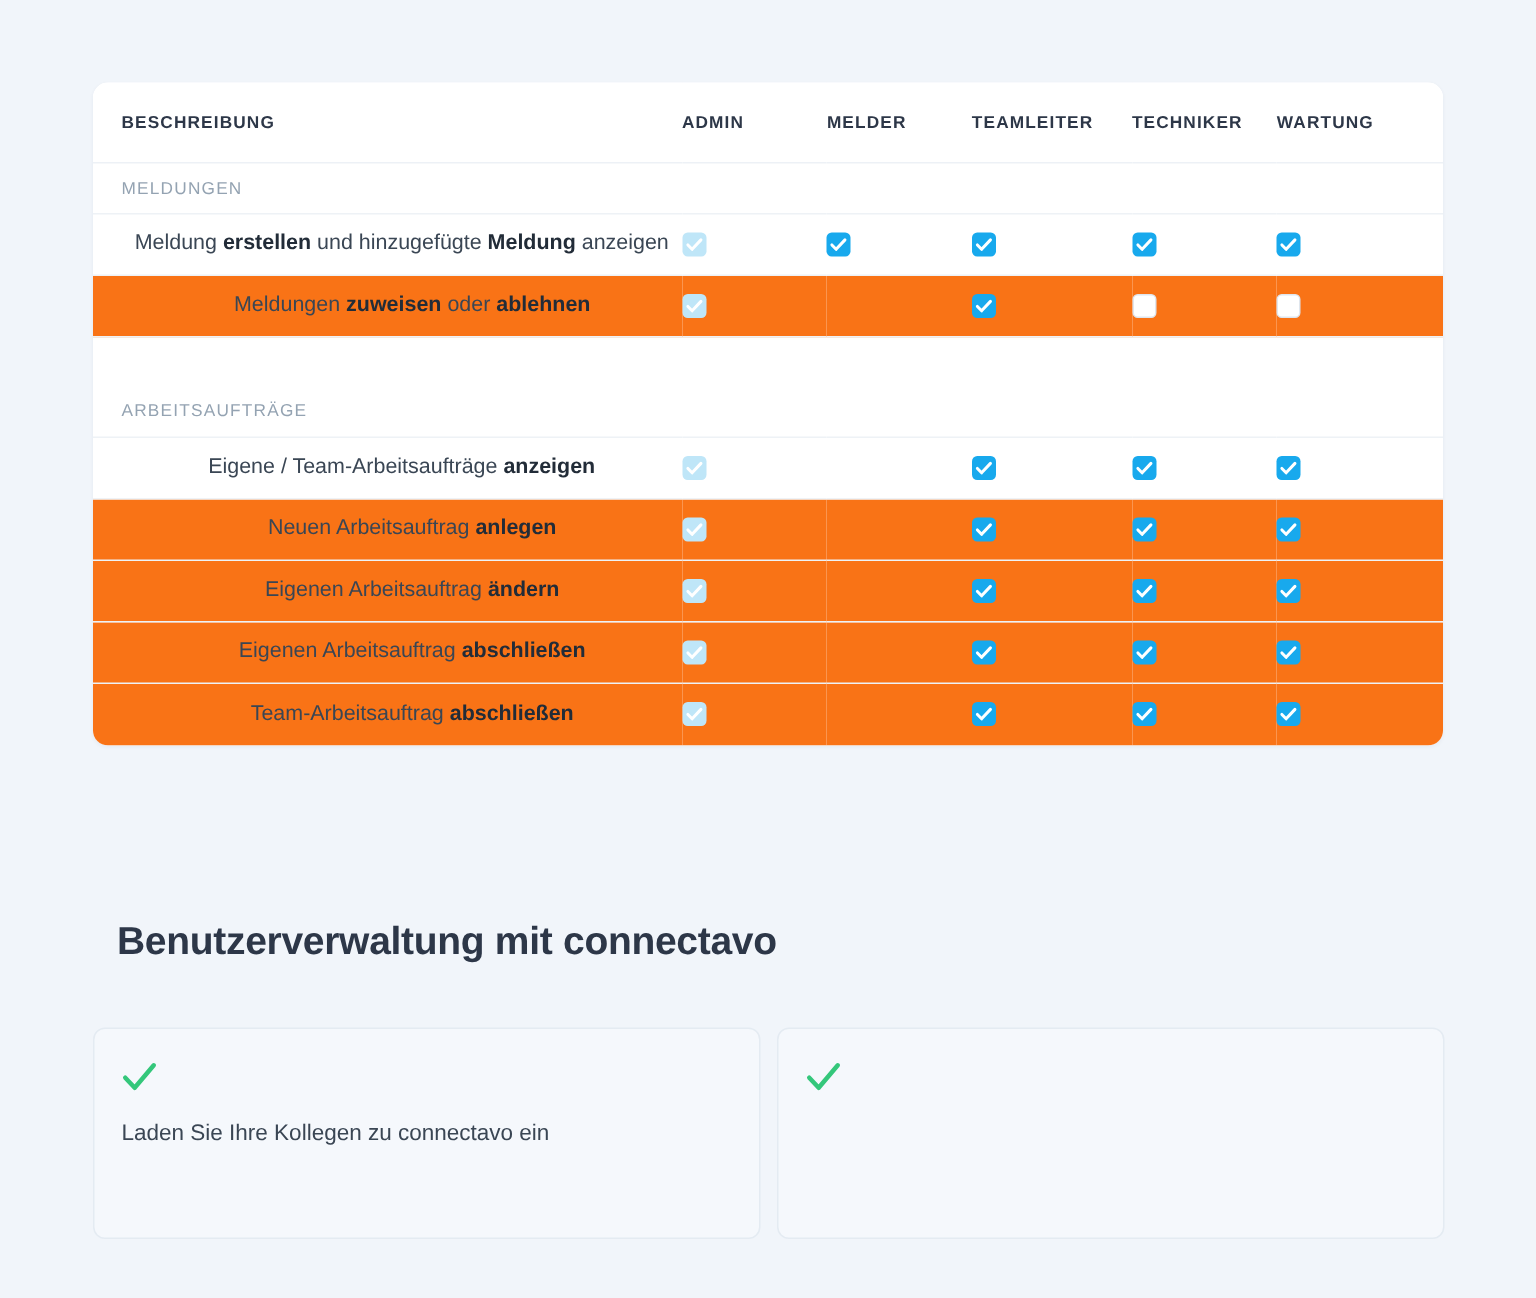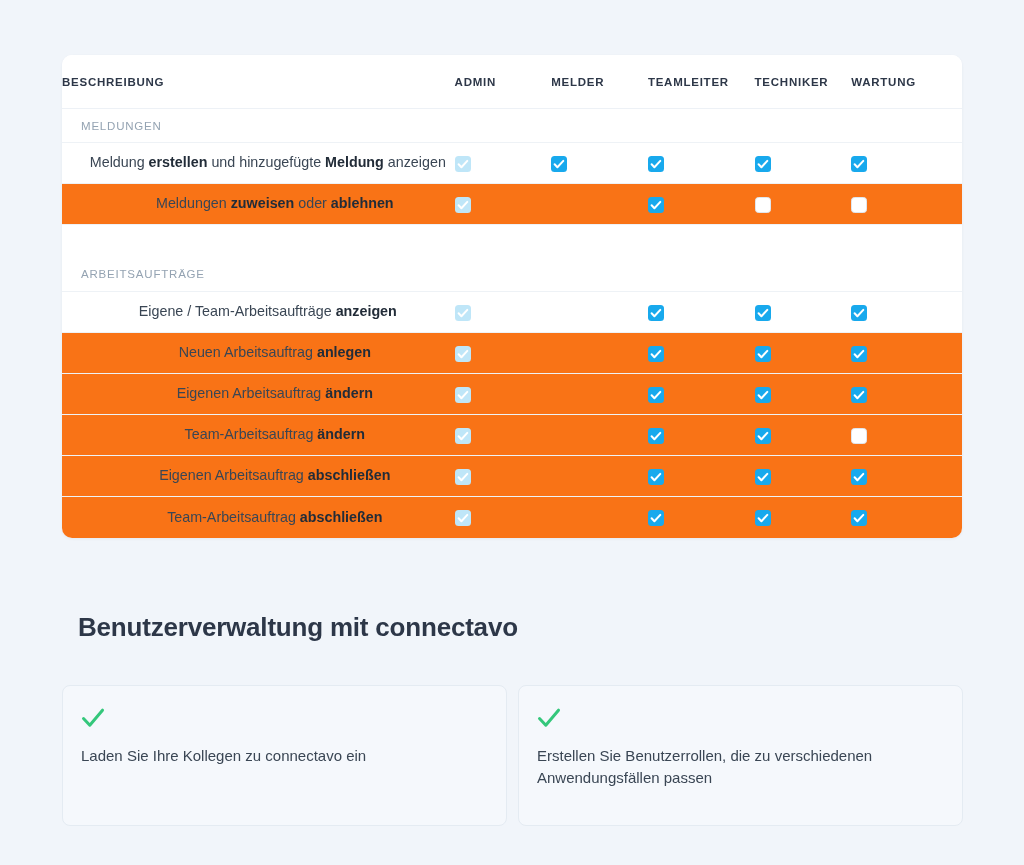--- a/index.html
+++ b/index.html
@@ -49,21 +49,21 @@
     font-size: 11.5px;
     font-weight: bold;
     letter-spacing: 0.75px;
     color: #2d3748;
     text-align: left;
     padding: 21px 0 20px 0;
     border-bottom: 1px solid #edf1f6;
     background: #fff;
   }
 
-  thead th.h-desc { }
+  thead th.h-desc { padding-left: 19px; }
 
   tbody td {
     font-size: 14.3px;
     color: #3a4654;
     border-bottom: 1px solid #eef2f6;
     vertical-align: middle;
     height: 41px;
   }
 
   td.desc {
@@ -273,34 +273,20 @@
                   <path d="M3.6 8.3 L6.4 11.2 L12.3 4.9" fill="none" stroke="#ffffff" stroke-width="2" stroke-linecap="round" stroke-linejoin="round"></path>
                 </svg></span></td>
             <td class="cbcell"><span class="cb checked"><svg width="16" height="16" viewBox="0 0 16 16" aria-hidden="true">
                   <path d="M3.6 8.3 L6.4 11.2 L12.3 4.9" fill="none" stroke="#ffffff" stroke-width="2" stroke-linecap="round" stroke-linejoin="round"></path>
                 </svg></span></td>
             <td class="cbcell"><span class="cb checked"><svg width="16" height="16" viewBox="0 0 16 16" aria-hidden="true">
                   <path d="M3.6 8.3 L6.4 11.2 L12.3 4.9" fill="none" stroke="#ffffff" stroke-width="2" stroke-linecap="round" stroke-linejoin="round"></path>
                 </svg></span></td>
           </tr>
           <tr class="shade">
-            <td class="desc indent">Team-Arbeitsauftrag <b>ändern</b></td>
-            <td class="cbcell"><span class="cb disabled-checked"><svg width="16" height="16" viewBox="0 0 16 16" aria-hidden="true">
-                  <path d="M3.6 8.3 L6.4 11.2 L12.3 4.9" fill="none" stroke="#ffffff" stroke-width="2" stroke-linecap="round" stroke-linejoin="round"></path>
-                </svg></span></td>
-            <td class="cbcell"></td>
-            <td class="cbcell"><span class="cb checked"><svg width="16" height="16" viewBox="0 0 16 16" aria-hidden="true">
-                  <path d="M3.6 8.3 L6.4 11.2 L12.3 4.9" fill="none" stroke="#ffffff" stroke-width="2" stroke-linecap="round" stroke-linejoin="round"></path>
-                </svg></span></td>
-            <td class="cbcell"><span class="cb checked"><svg width="16" height="16" viewBox="0 0 16 16" aria-hidden="true">
-                  <path d="M3.6 8.3 L6.4 11.2 L12.3 4.9" fill="none" stroke="#ffffff" stroke-width="2" stroke-linecap="round" stroke-linejoin="round"></path>
-                </svg></span></td>
-            <td class="cbcell"><span class="cb empty"></span></td>
-          </tr>
-          <tr class="shade">
             <td class="desc indent">Eigenen Arbeitsauftrag <b>abschließen</b></td>
             <td class="cbcell"><span class="cb disabled-checked"><svg width="16" height="16" viewBox="0 0 16 16" aria-hidden="true">
                   <path d="M3.6 8.3 L6.4 11.2 L12.3 4.9" fill="none" stroke="#ffffff" stroke-width="2" stroke-linecap="round" stroke-linejoin="round"></path>
                 </svg></span></td>
             <td class="cbcell"></td>
             <td class="cbcell"><span class="cb checked"><svg width="16" height="16" viewBox="0 0 16 16" aria-hidden="true">
                   <path d="M3.6 8.3 L6.4 11.2 L12.3 4.9" fill="none" stroke="#ffffff" stroke-width="2" stroke-linecap="round" stroke-linejoin="round"></path>
                 </svg></span></td>
             <td class="cbcell"><span class="cb checked"><svg width="16" height="16" viewBox="0 0 16 16" aria-hidden="true">
                   <path d="M3.6 8.3 L6.4 11.2 L12.3 4.9" fill="none" stroke="#ffffff" stroke-width="2" stroke-linecap="round" stroke-linejoin="round"></path>
@@ -330,16 +316,16 @@
   </div>
 
   <h1 class="headline">Benutzerverwaltung mit connectavo</h1>
 
   <div class="features" id="features">
       <div class="feature"><span><svg class="tick" width="24" height="22" viewBox="0 0 24 22" aria-hidden="true">
             <path d="M2.5 11.5 L8.8 18.2 L21.5 3.2" fill="none" stroke="#34c77b" stroke-width="3" stroke-linecap="round" stroke-linejoin="round"></path>
           </svg></span><div class="ftext">Laden Sie Ihre Kollegen zu connectavo ein</div></div>
       <div class="feature"><span><svg class="tick" width="24" height="22" viewBox="0 0 24 22" aria-hidden="true">
             <path d="M2.5 11.5 L8.8 18.2 L21.5 3.2" fill="none" stroke="#34c77b" stroke-width="3" stroke-linecap="round" stroke-linejoin="round"></path>
-          </svg></span><div class="ftext">Erstellen Sie Benutzerrollen, die zu verschiedenen Anwendungsfällen passen</div></div>
+          </svg></span></div>
     </div>
 
 </div>
 
 </body></html>

